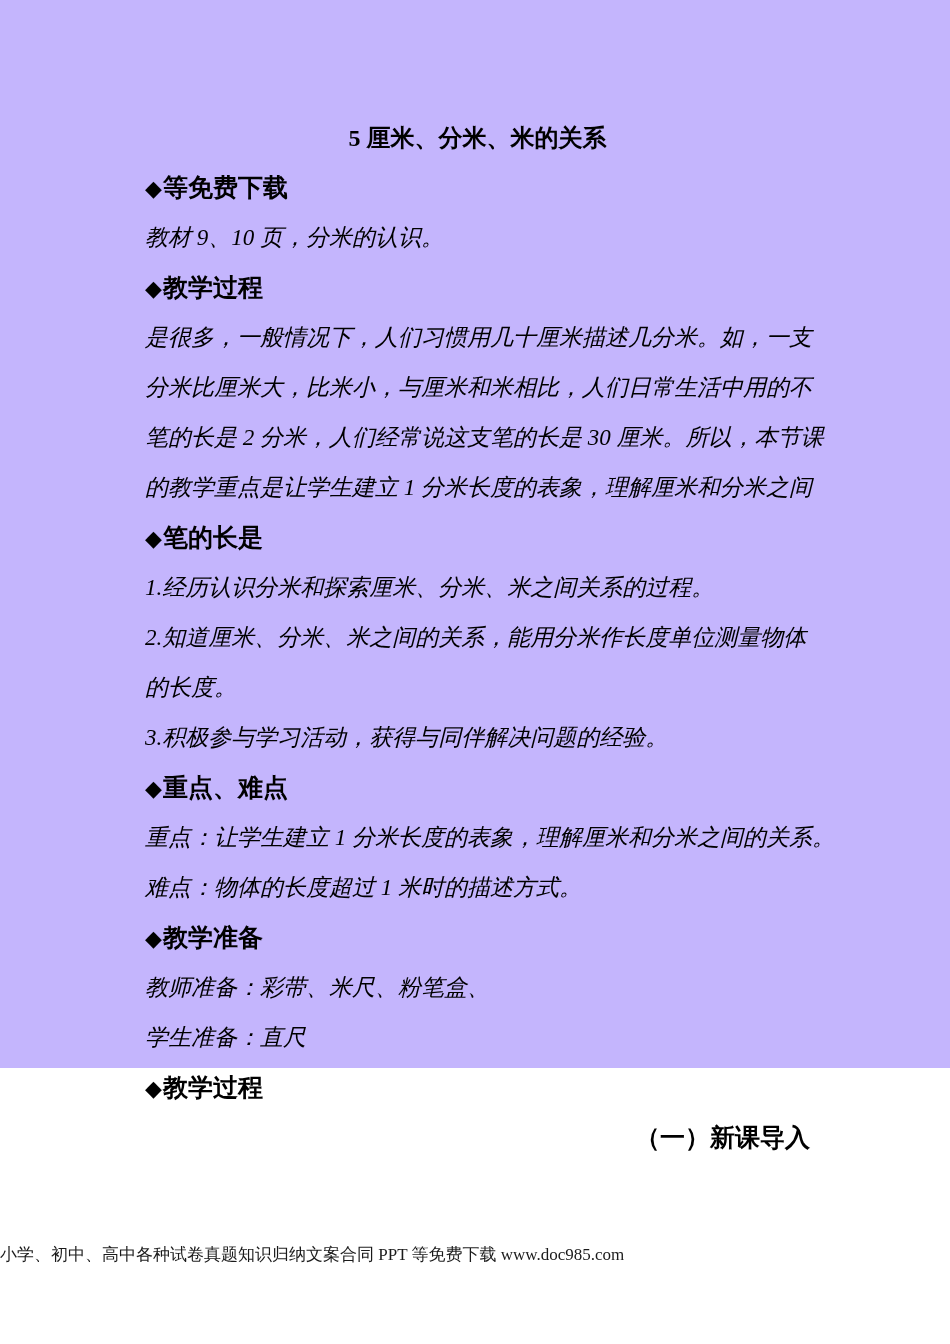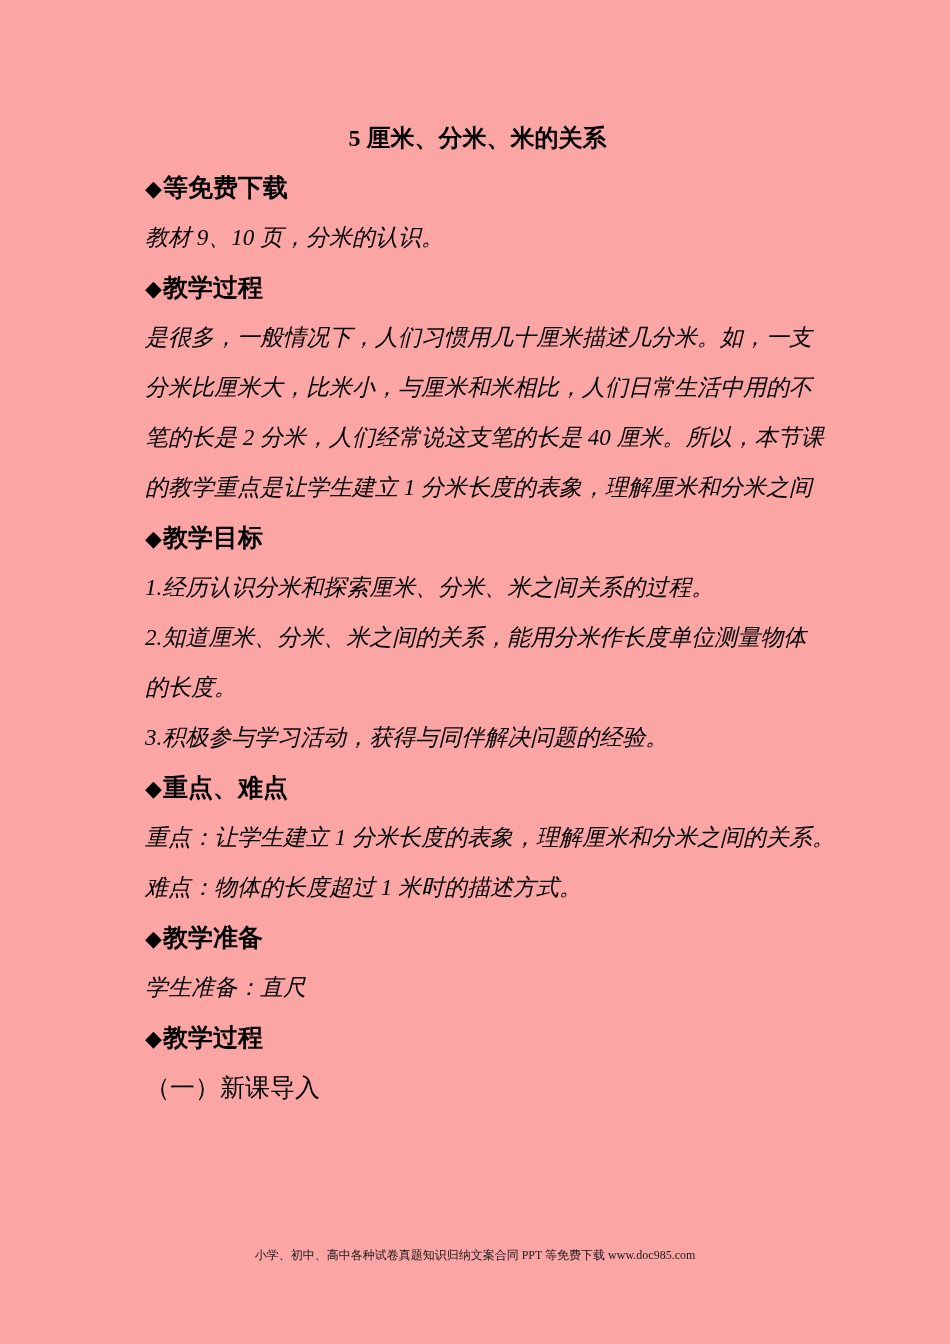--- a/index.html
+++ b/index.html
@@ -12,22 +12,22 @@
     height: 1344px;
     position: relative;
     font-family: "Liberation Serif", "DejaVu Serif", serif;
     color: #000000;
     overflow: hidden;
   }
   .page {
     position: absolute;
     left: 0; top: 0;
     width: 950px;
-    height: 1344px;
-    background: #fca5a5;
+    height: 1068px;
+    background: #c4b5fd;
   }
   .content {
     position: absolute;
     left: 145px;
     top: 113px;
     width: 665px;
   }
   .line {
     height: 50px;
     line-height: 50px;
@@ -44,75 +44,77 @@
   }
   .heading .bullet {
     font-size: 22px;
     margin-right: 1px;
   }
   .body-text {
     font-size: 23px;
     font-style: italic;
   }
   .subheading {
-    font-weight: normal;
+    font-weight: bold;
     font-size: 25px;
+    text-align: right;
   }
   .footer {
     position: absolute;
     top: 1230px;
     left: 0;
     width: 950px;
     height: 50px;
     line-height: 50px;
-    text-align: center;
-    font-size: 12px;
+    text-align: left;
+    font-size: 17px;
     color: #1a1a1a;
   }
 </style>
 </head>
 <body>
 
 <div class="page">
   <div class="content">
 
     <div class="line title">5 厘米、分米、米的关系</div>
 
     <div class="line heading"><span class="bullet">◆</span><span>等免费下载</span></div>
 
     <div class="line body-text">教材 9、10 页，分米的认识。</div>
 
     <div class="line heading"><span class="bullet">◆</span><span>教学过程</span></div>
 
     <div>
       <div class="line body-text">是很多，一般情况下，人们习惯用几十厘米描述几分米。如，一支</div>
       <div class="line body-text">分米比厘米大，比米小，与厘米和米相比，人们日常生活中用的不</div>
-      <div class="line body-text">笔的长是 2 分米，人们经常说这支笔的长是 40 厘米。所以，本节课</div>
+      <div class="line body-text">笔的长是 2 分米，人们经常说这支笔的长是 30 厘米。所以，本节课</div>
       <div class="line body-text">的教学重点是让学生建立 1 分米长度的表象，理解厘米和分米之间</div>
     </div>
 
-    <div class="line heading"><span class="bullet">◆</span><span>教学目标</span></div>
+    <div class="line heading"><span class="bullet">◆</span><span>笔的长是</span></div>
 
     <div class="line body-text">1.经历认识分米和探索厘米、分米、米之间关系的过程。</div>
 
     <div>
       <div class="line body-text">2.知道厘米、分米、米之间的关系，能用分米作长度单位测量物体</div>
       <div class="line body-text">的长度。</div>
     </div>
 
     <div class="line body-text">3.积极参与学习活动，获得与同伴解决问题的经验。</div>
 
     <div class="line heading"><span class="bullet">◆</span><span>重点、难点</span></div>
 
     <div class="line body-text">重点：让学生建立 1 分米长度的表象，理解厘米和分米之间的关系。</div>
 
     <div class="line body-text">难点：物体的长度超过 1 米时的描述方式。</div>
 
     <div class="line heading"><span class="bullet">◆</span><span>教学准备</span></div>
 
+    <div class="line body-text">教师准备：彩带、米尺、粉笔盒、</div>
 
     <div class="line body-text">学生准备：直尺</div>
 
     <div class="line heading"><span class="bullet">◆</span><span>教学过程</span></div>
 
     <div class="line subheading">（一）新课导入</div>
 
   </div>
 
   <div class="footer">小学、初中、高中各种试卷真题知识归纳文案合同 PPT 等免费下载 www.doc985.com</div>

